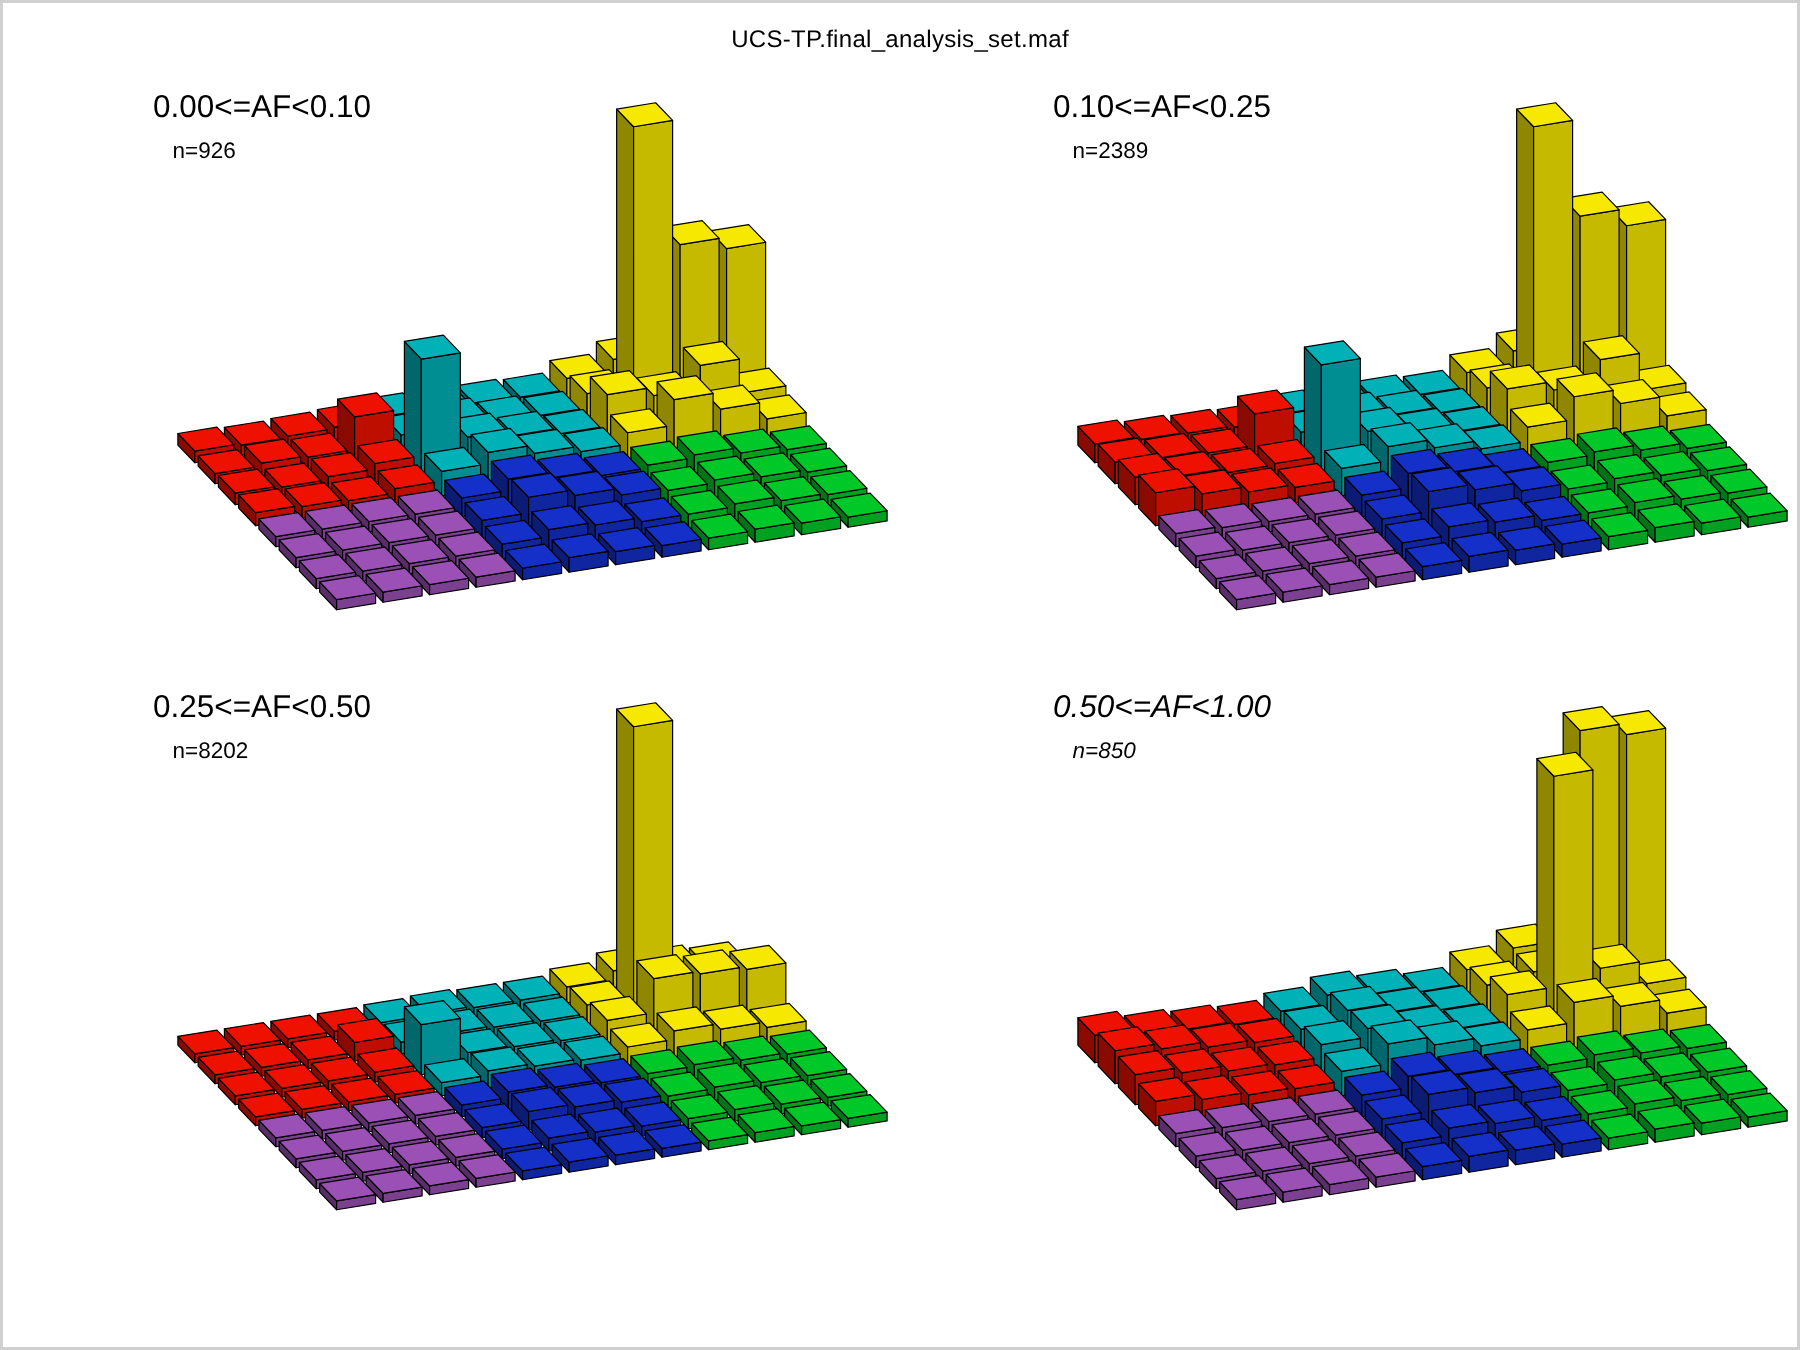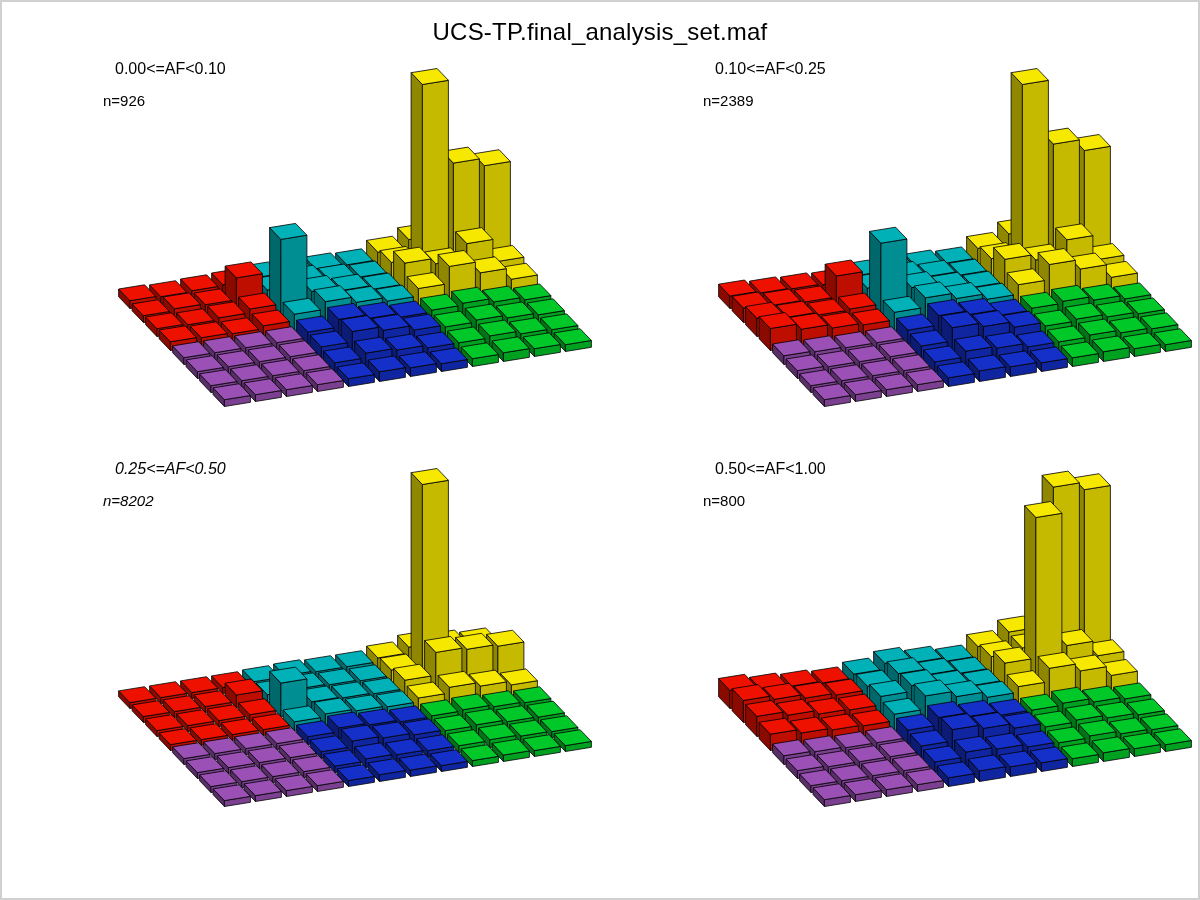--- a/index.html
+++ b/index.html
@@ -9,34 +9,34 @@
     background:#ffffff;
     border:2px solid #d0d0d0;
     box-sizing:border-box;
     font-family:"Liberation Sans", sans-serif;
     color:#000;
     overflow:hidden;
   }
   .figure-title {
     position:absolute; top:16px; left:0; width:100%;
     text-align:center;
-    font-size:24px;
+    font-size:16px;
     letter-spacing:0.2px;
   }
   .panel { position:absolute; width:590px; height:405px; }
   .panel.p0 { left:5px;   top:42px;  }
   .panel.p1 { left:605px; top:42px;  }
-  .panel.p2 { left:5px;   top:442px;font-style:italic; }
-  .panel.p3 { left:605px; top:442px; }
+  .panel.p2 { left:5px;   top:442px; }
+  .panel.p3 { left:605px; top:442px;font-style:italic; }
   .panel-label {
-    position:absolute; left:108px; top:16px;
-    font-size:16px;
+    position:absolute; left:95px; top:16px;
+    font-size:21px;
   }
   .panel-n {
-    position:absolute; left:96px; top:48px;
+    position:absolute; left:108px; top:48px;
     font-size:15px;
   }
   svg.lego { position:absolute; left:0; top:0; width:590px; height:405px; }
 </style>
 </head>
 <body>
 
 <div class="canvas">
 
   <div class="figure-title">UCS-TP.final_analysis_set.maf</div>
@@ -1979,16 +1979,16 @@
           <polygon points="248.4,350.7 274.4,346.5 274.4,353.3 248.4,357.5" fill="rgb(123,64,144)" stroke="#000" stroke-width="0.8" stroke-linejoin="round"></polygon>
           <polygon points="237.1,338.9 263.1,334.7 274.4,346.5 248.4,350.7" fill="#9a50b4" stroke="#000" stroke-width="0.8" stroke-linejoin="round"></polygon>
         </g>
         <g>
           <polygon points="206.1,343.9 217.4,355.7 217.4,362.5 206.1,350.7" fill="rgb(89,46,104)" stroke="#000" stroke-width="0.8" stroke-linejoin="round"></polygon>
           <polygon points="217.4,355.7 243.4,351.5 243.4,358.3 217.4,362.5" fill="rgb(123,64,144)" stroke="#000" stroke-width="0.8" stroke-linejoin="round"></polygon>
           <polygon points="206.1,343.9 232.1,339.7 243.4,351.5 217.4,355.7" fill="#9a50b4" stroke="#000" stroke-width="0.8" stroke-linejoin="round"></polygon>
         </g>
       </svg>
     <div class="panel-label">0.50&lt;=AF&lt;1.00</div>
-    <div class="panel-n">n=800</div>
+    <div class="panel-n">n=850</div>
   </div>
 
 </div>
 
 </body></html>

